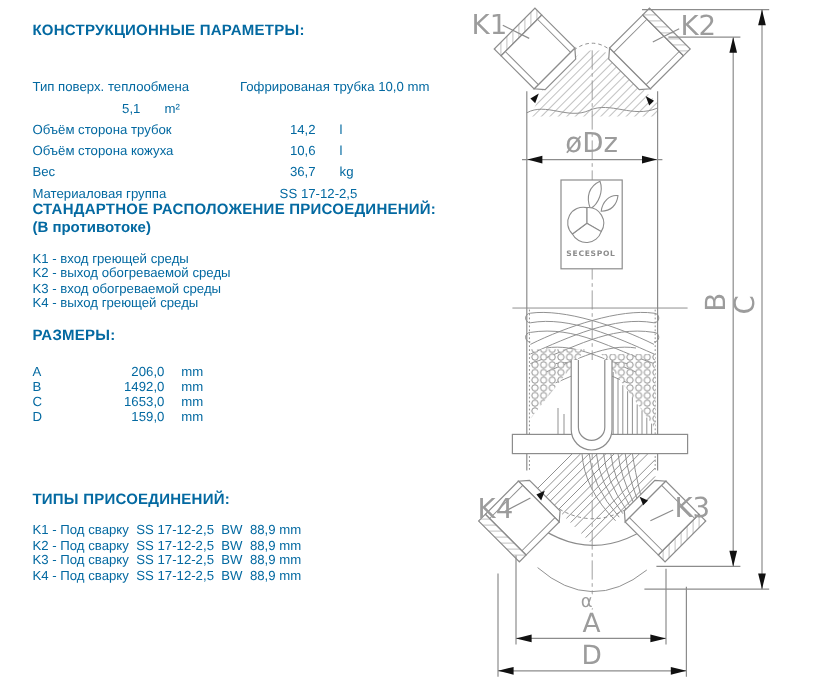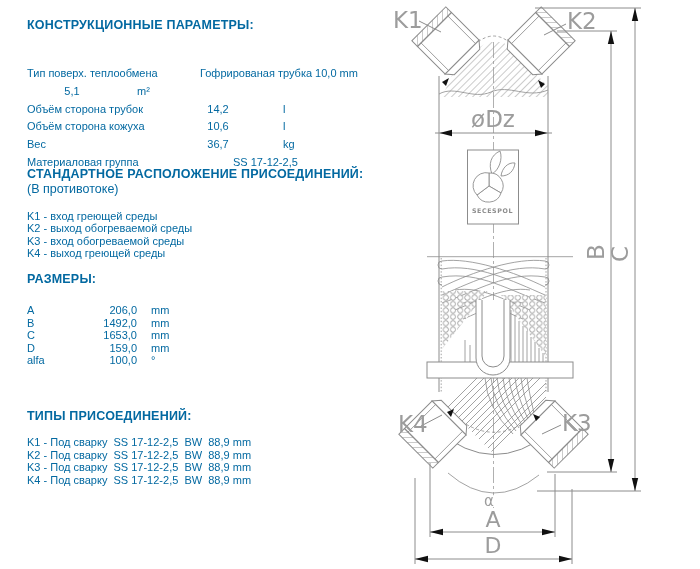--- a/index.html
+++ b/index.html
@@ -4,26 +4,26 @@
 <style>
   html,body{margin:0;padding:0;background:#ffffff;}
   #page{position:relative;width:700px;height:569px;background:#fff;overflow:hidden;
         font-family:"Liberation Sans", sans-serif;color:#0369a1;}
   .sec{position:absolute;left:27px;width:340px;}
   .sec-title{font-size:12.5px;font-weight:bold;letter-spacing:.2px;line-height:15px;}
   
   .c-rows{margin-top:32px;}
   .c-row{display:flex;height:17.8px;line-height:17.8px;font-size:11px;}
   .c-label{width:146px;flex:none;}
-  .c-value{width:90px;flex:none;text-align:center;}
+  .c-value{width:90px;flex:none;text-align:right;}
   .c-unit{padding-left:20px;}
   .c-wide{padding-left:27px;}
   .c-wide2{padding-left:60px;}
   
-  .a-sub{font-size:12.5px;font-weight:normal;line-height:15px;}
+  .a-sub{font-size:12.5px;font-weight:bold;line-height:15px;}
   .a-items{margin-top:13px;}
   .a-item{font-size:11px;line-height:12.3px;}
   
   .d-rows{margin-top:17px;}
   .d-row{display:flex;font-size:11px;line-height:12.6px;}
   .d-label{width:46px;flex:none;}
   .d-value{width:64px;flex:none;text-align:right;}
   .d-unit{padding-left:14px;}
   
   .t-items{margin-top:12px;}
@@ -100,25 +100,20 @@
       </div>
       <div class="d-row">
         <span class="d-label">C</span>
         <span class="d-value">1653,0</span>
         <span class="d-unit">mm</span>
       </div>
       <div class="d-row">
         <span class="d-label">D</span>
         <span class="d-value">159,0</span>
         <span class="d-unit">mm</span>
-      </div>
-      <div class="d-row">
-        <span class="d-label">alfa</span>
-        <span class="d-value">100,0</span>
-        <span class="d-unit">°</span>
       </div>
     </div>
   </div>
 
   <div class="sec" style="top:409px">
     <div class="sec-title">ТИПЫ ПРИСОЕДИНЕНИЙ:</div>
     <div class="t-items">
       <div class="t-item">K1 - Под сварку  SS 17-12-2,5  BW  88,9 mm</div>
       <div class="t-item">K2 - Под сварку  SS 17-12-2,5  BW  88,9 mm</div>
       <div class="t-item">K3 - Под сварку  SS 17-12-2,5  BW  88,9 mm</div>

